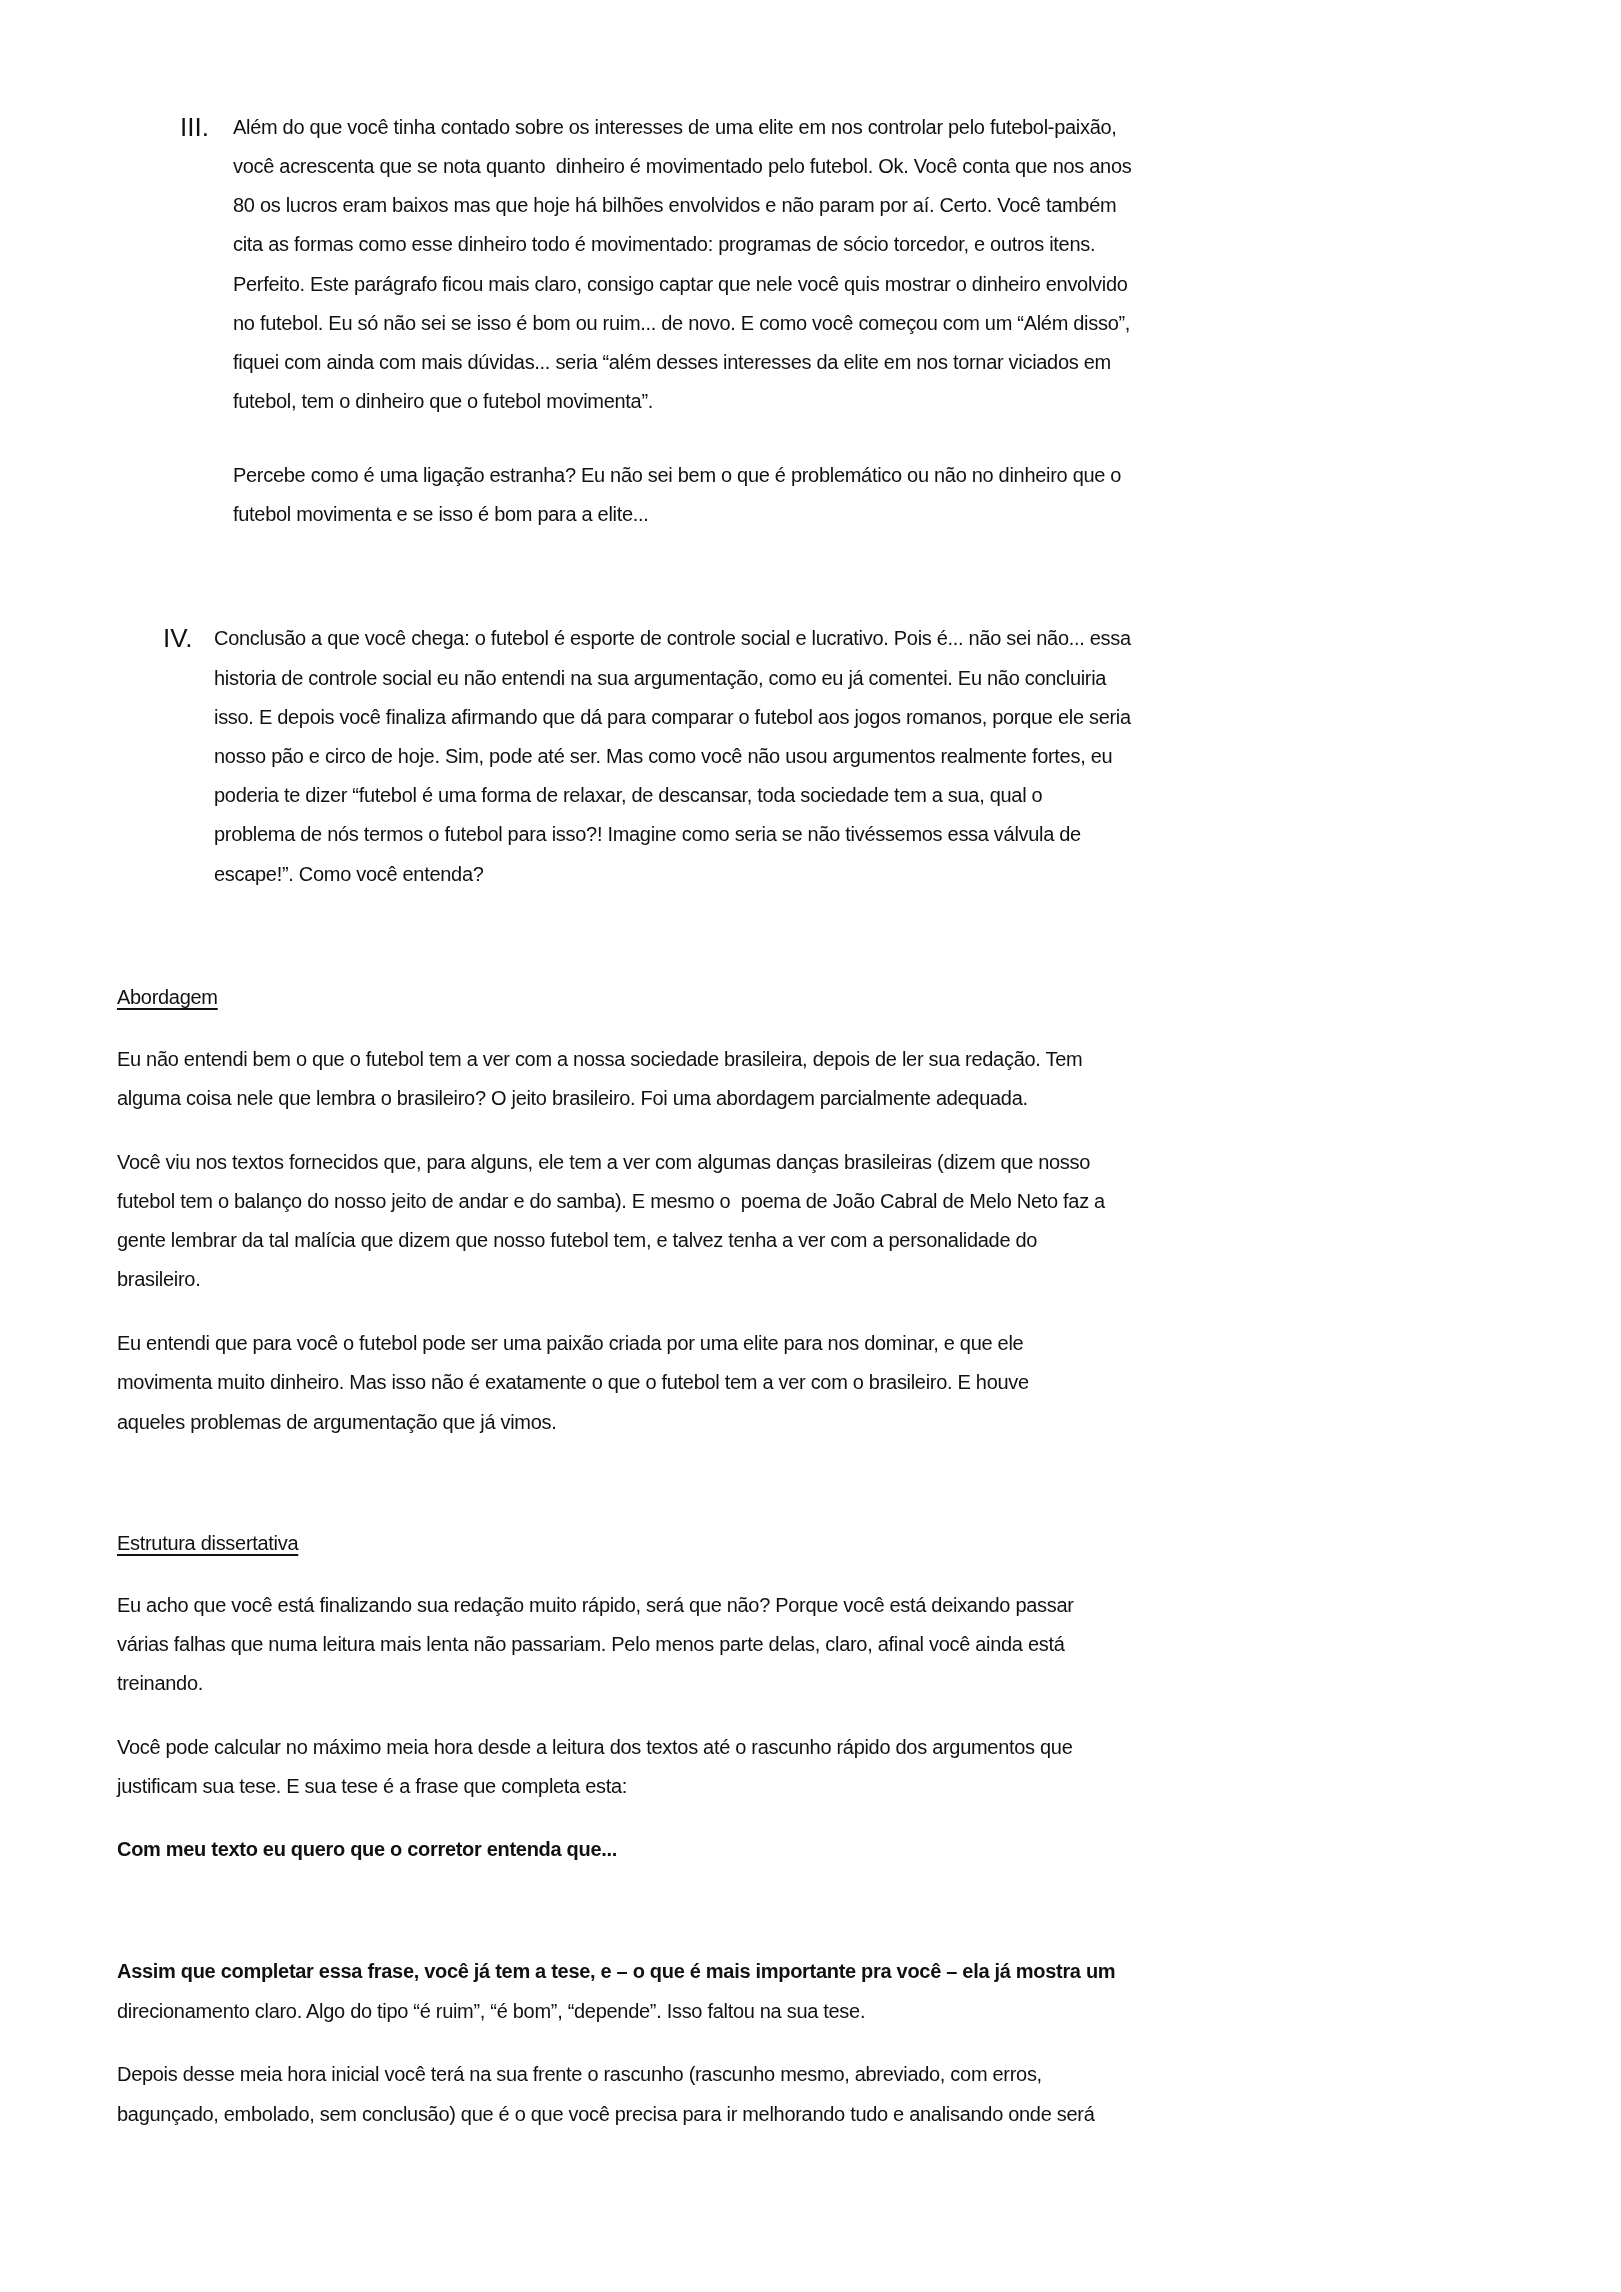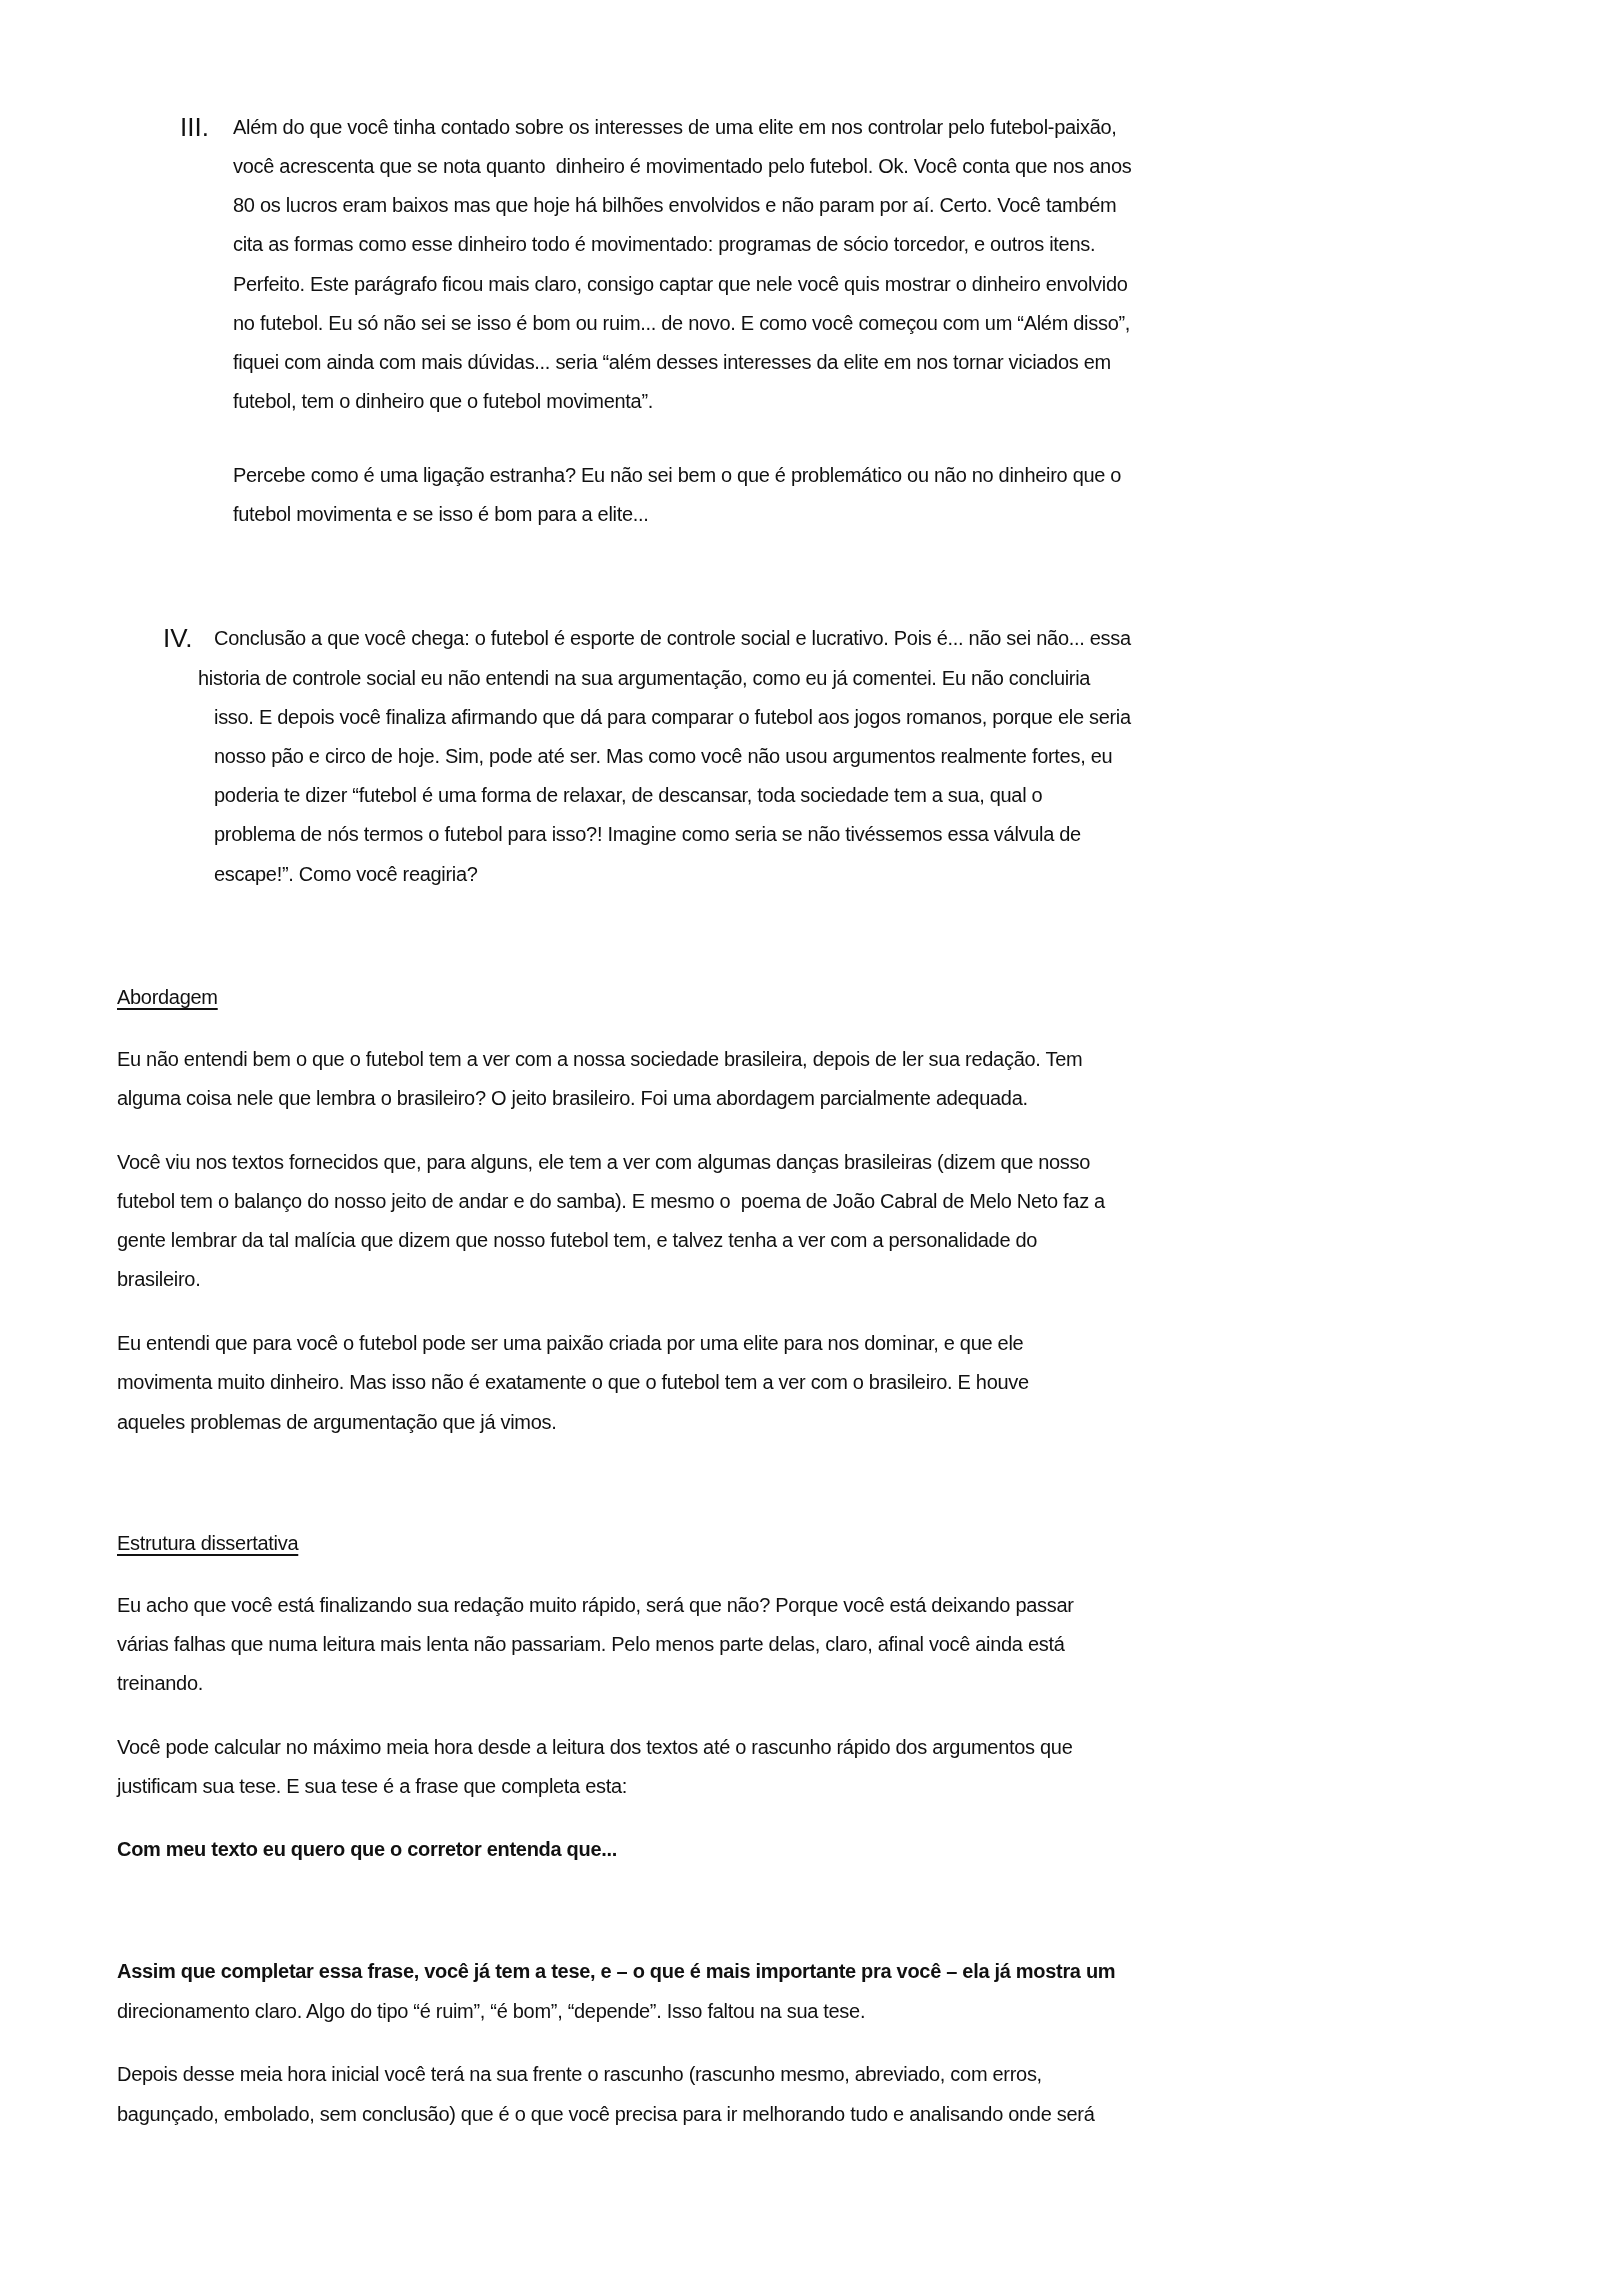--- a/index.html
+++ b/index.html
@@ -66,26 +66,26 @@
     <div>
       <span class="line" style="left:233px; top:456px;">Percebe como é uma ligação estranha? Eu não sei bem o que é problemático ou não no dinheiro que o</span>
       <span class="line" style="left:233px; top:495px;">futebol movimenta e se isso é bom para a elite...</span>
     </div>
   </div>
 
   <div>
     <span class="marker" style="left:163px; top:619px;">IV.</span>
     <div>
       <span class="line" style="left:214px; top:619px;">Conclusão a que você chega: o futebol é esporte de controle social e lucrativo. Pois é... não sei não... essa</span>
-      <span class="line" style="left:198px; top:659px;">historia de controle social eu não entendi na sua argumentação, como eu já comentei. Eu não concluiria</span>
+      <span class="line" style="left:214px; top:659px;">historia de controle social eu não entendi na sua argumentação, como eu já comentei. Eu não concluiria</span>
       <span class="line" style="left:214px; top:698px;">isso. E depois você finaliza afirmando que dá para comparar o futebol aos jogos romanos, porque ele seria</span>
       <span class="line" style="left:214px; top:737px;">nosso pão e circo de hoje. Sim, pode até ser. Mas como você não usou argumentos realmente fortes, eu</span>
       <span class="line" style="left:214px; top:776px;">poderia te dizer “futebol é uma forma de relaxar, de descansar, toda sociedade tem a sua, qual o</span>
       <span class="line" style="left:214px; top:815px;">problema de nós termos o futebol para isso?! Imagine como seria se não tivéssemos essa válvula de</span>
-      <span class="line" style="left:214px; top:855px;">escape!”. Como você reagiria?</span>
+      <span class="line" style="left:214px; top:855px;">escape!”. Como você entenda?</span>
     </div>
   </div>
 
   <div>
     <span class="heading" style="top:978px;">Abordagem</span>
     <div>
       <span class="line" style="left:117px; top:1040px;">Eu não entendi bem o que o futebol tem a ver com a nossa sociedade brasileira, depois de ler sua redação. Tem</span>
       <span class="line" style="left:117px; top:1079px;">alguma coisa nele que lembra o brasileiro? O jeito brasileiro. Foi uma abordagem parcialmente adequada.</span>
     </div>
     <div>

